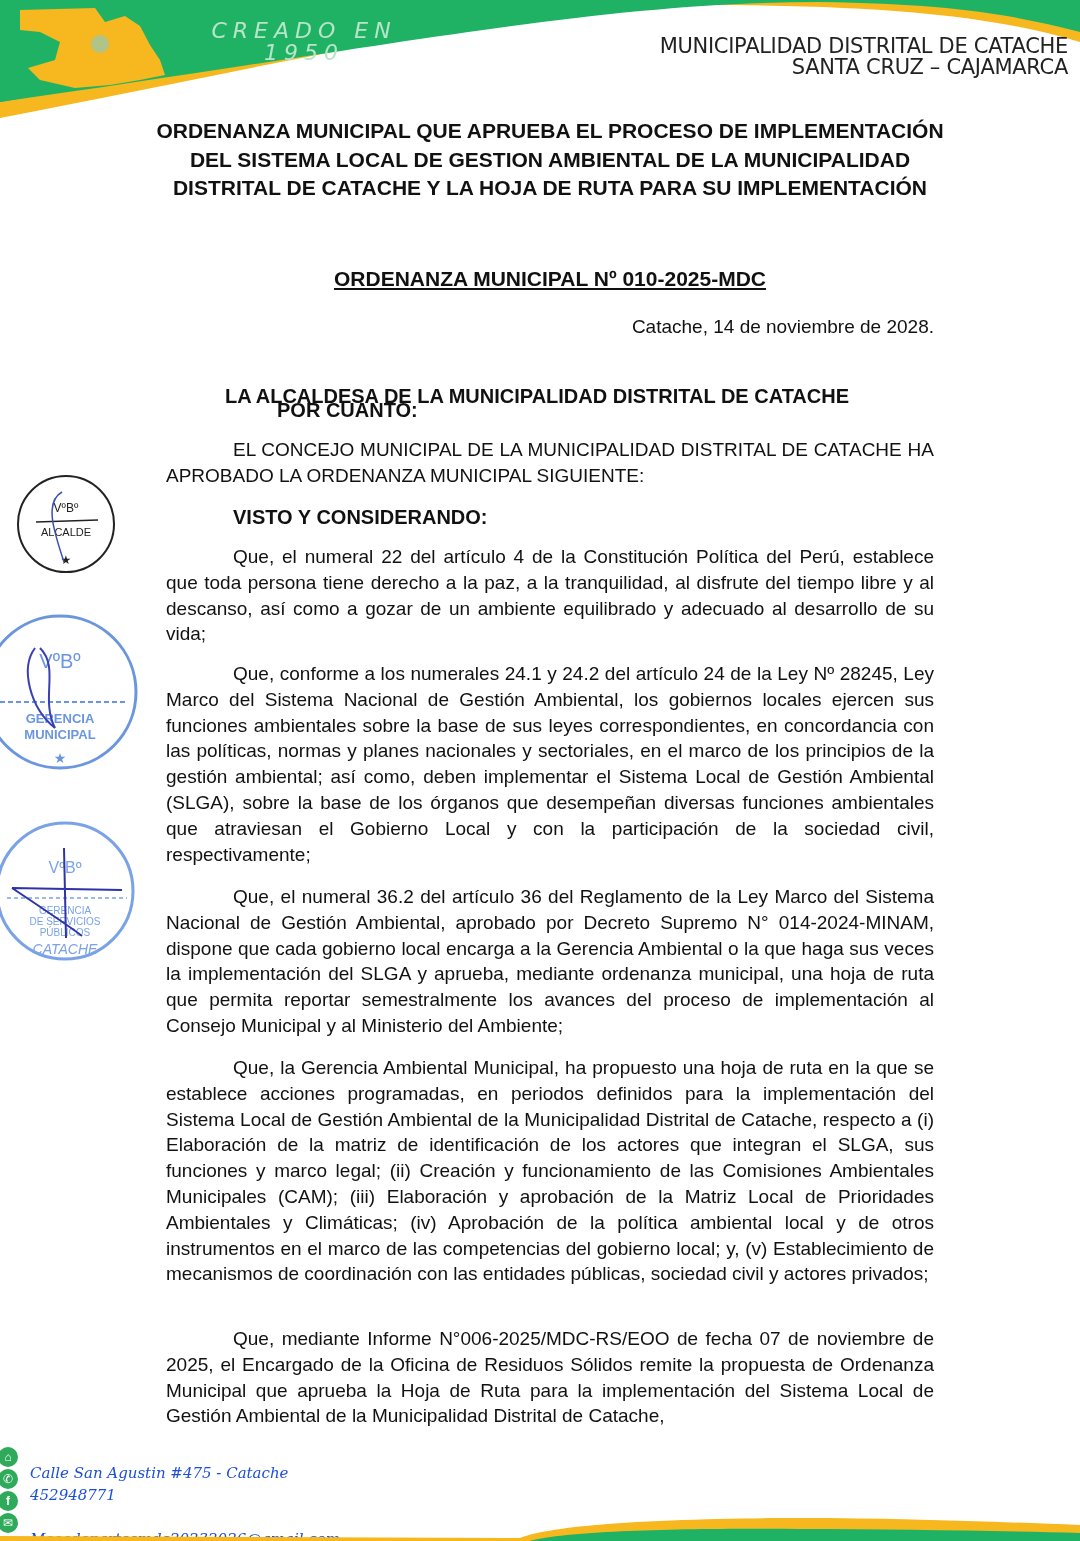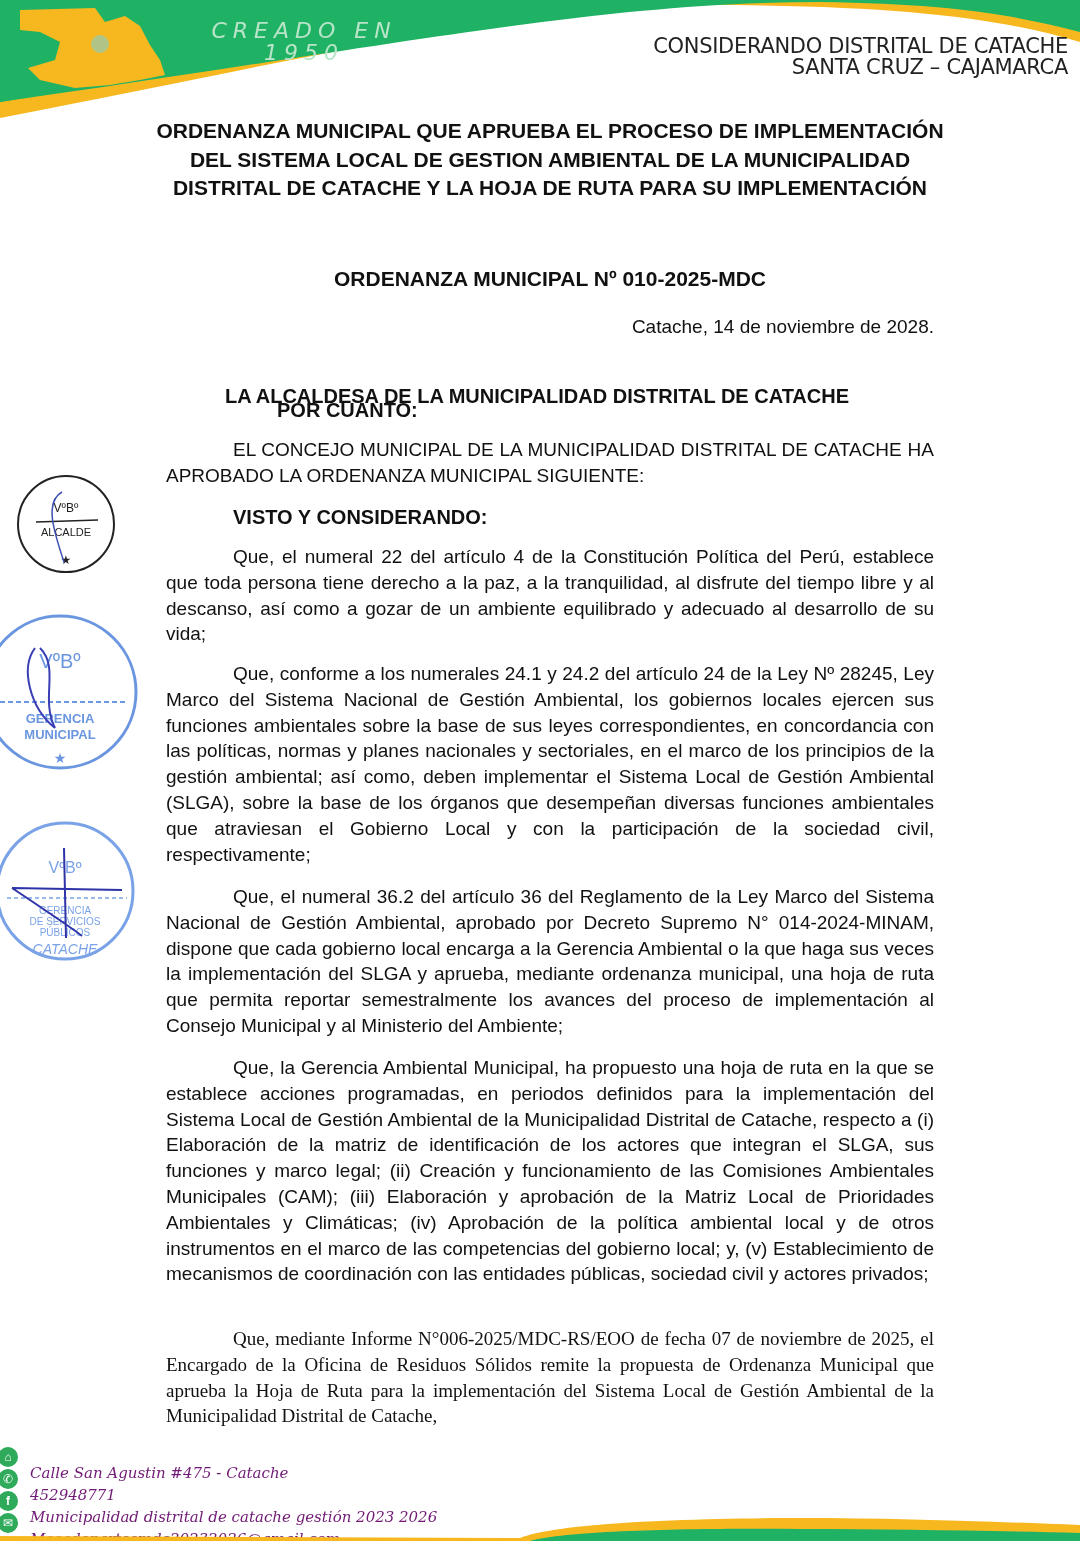--- a/index.html
+++ b/index.html
@@ -3,66 +3,66 @@
 <meta charset="utf-8">
 <style>
   html, body { margin: 0; padding: 0; }
   body { width: 1080px; height: 1541px; position: relative; overflow: hidden; background: #ffffff; font-family: "Liberation Sans", sans-serif; color: #111; }
   .header-band { position: absolute; left: 0; top: 0; width: 1080px; height: 125px; }
   .header-band svg { position: absolute; left: 0; top: 0; }
   .creado { position: absolute; left: 175px; top: 20px; color: #b8e4c8; font-family: "DejaVu Sans", sans-serif; font-style: italic; font-size: 22px; letter-spacing: 6px; line-height: 22px; text-align: center; width: 200px; margin-left: 29px; }
   .inst { position: absolute; right: 12px; top: 36px; text-align: right; font-family: "DejaVu Sans", sans-serif; font-size: 21px; line-height: 21px; color: #222; letter-spacing: -0.3px; }
   .title { position: absolute; left: 150px; top: 117px; width: 800px; text-align: center; font-weight: bold; font-size: 21px; line-height: 28.5px; }
   .ord-num { position: absolute; left: 150px; top: 267px; width: 800px; text-align: center; font-weight: bold; font-size: 21px; }
-  .ord-num span { }
+  .ord-num span { text-decoration: underline; }
   .date { position: absolute; right: 146px; top: 316px; font-size: 19px; }
   .h { position: absolute; font-weight: bold; font-size: 20px; }
   .para { position: absolute; left: 166px; width: 768px; font-size: 19px; line-height: 25.8px; text-align: justify; text-indent: 67px; }
   .stamp { position: absolute; }
   .footer-lines { position: absolute; left: 0; top: 1446px; }
   .fl { display: flex; align-items: center; height: 22px; }
   .fl .ic { width: 20px; height: 20px; border-radius: 50%; background: #2eaa5a; color: #fff; display: flex; align-items: center; justify-content: center; font-size: 12px; margin-left: -2px; margin-right: 12px; }
-  .fl .tx { font-family: "DejaVu Serif", serif; font-style: italic; font-size: 15px; color: #701a75; margin-top: 32px; }
+  .fl .tx { font-family: "DejaVu Serif", serif; font-style: italic; font-size: 15px; color: #1d4ed8; margin-top: 32px; }
   .footer-band { position: absolute; left: 0; top: 1500px; }
 </style>
 </head>
 <body>
 
 <div class="header-band">
   <svg width="1080" height="125" viewBox="0 0 1080 125">
     <path d="M0 0 H1080 V42 C1000 18 900 5 700 5 C500 10 300 60 0 118 Z" fill="#f7b81f"></path>
     <path d="M0 0 H1080 V32 C1010 14 950 4 820 2 C600 2 400 45 0 102 Z" fill="#1fb265"></path>
     <path d="M0 0 H400 C340 25 250 60 0 102 Z" fill="#1fb265"></path>
     <path d="M20 10 L95 8 L105 22 L125 16 L140 26 L150 45 L160 60 L165 75 L140 80 L110 85 L75 88 L40 80 L28 68 L55 60 L60 42 L40 32 L20 30 Z" fill="#f7b81f"></path>
     <circle cx="100" cy="44" r="9" fill="#9fc7a3" opacity="0.8"></circle>
   </svg>
   <div class="creado">
     <div>CREADO EN</div>
     <div>1950</div>
   </div>
   <div class="inst">
-    <div>CONSIDERANDO DISTRITAL DE CATACHE</div>
+    <div>MUNICIPALIDAD DISTRITAL DE CATACHE</div>
     <div>SANTA CRUZ – CAJAMARCA</div>
   </div>
 </div>
 
 <div class="title">ORDENANZA MUNICIPAL QUE APRUEBA EL PROCESO DE IMPLEMENTACIÓN DEL SISTEMA LOCAL DE GESTION AMBIENTAL DE LA MUNICIPALIDAD DISTRITAL DE CATACHE Y LA HOJA DE RUTA PARA SU IMPLEMENTACIÓN</div>
 <div class="ord-num"><span>ORDENANZA MUNICIPAL Nº 010-2025-MDC</span></div>
 <div class="date">Catache, 14 de noviembre de 2028.</div>
 
 <div class="h" style="left:225px; top:356px;margin-top:29px;">LA ALCALDESA DE LA MUNICIPALIDAD DISTRITAL DE CATACHE</div>
 <div class="h" style="left:233px; top:399px;margin-left:44px;">POR CUANTO:</div>
 <div class="para" style="top:437px;">EL CONCEJO MUNICIPAL DE LA MUNICIPALIDAD DISTRITAL DE CATACHE HA APROBADO LA ORDENANZA MUNICIPAL SIGUIENTE:</div>
 <div class="h" style="left:233px; top:506px;">VISTO Y CONSIDERANDO:</div>
 
 <div class="para" style="top:544px;">Que, el numeral 22 del artículo 4 de la Constitución Política del Perú, establece que toda persona tiene derecho a la paz, a la tranquilidad, al disfrute del tiempo libre y al descanso, así como a gozar de un ambiente equilibrado y adecuado al desarrollo de su vida;</div>
 <div class="para" style="top:661px;">Que, conforme a los numerales 24.1 y 24.2 del artículo 24 de la Ley Nº 28245, Ley Marco del Sistema Nacional de Gestión Ambiental, los gobiernos locales ejercen sus funciones ambientales sobre la base de sus leyes correspondientes, en concordancia con las políticas, normas y planes nacionales y sectoriales, en el marco de los principios de la gestión ambiental; así como, deben implementar el Sistema Local de Gestión Ambiental (SLGA), sobre la base de los órganos que desempeñan diversas funciones ambientales que atraviesan el Gobierno Local y con la participación de la sociedad civil, respectivamente;</div>
 <div class="para" style="top:884px;">Que, el numeral 36.2 del artículo 36 del Reglamento de la Ley Marco del Sistema Nacional de Gestión Ambiental, aprobado por Decreto Supremo N° 014-2024-MINAM, dispone que cada gobierno local encarga a la Gerencia Ambiental o la que haga sus veces la implementación del SLGA y aprueba, mediante ordenanza municipal, una hoja de ruta que permita reportar semestralmente los avances del proceso de implementación al Consejo Municipal y al Ministerio del Ambiente;</div>
 <div class="para" style="top:1055px;">Que, la Gerencia Ambiental Municipal, ha propuesto una hoja de ruta en la que se establece acciones programadas, en periodos definidos para la implementación del Sistema Local de Gestión Ambiental de la Municipalidad Distrital de Catache, respecto a (i) Elaboración de la matriz de identificación de los actores que integran el SLGA, sus funciones y marco legal; (ii) Creación y funcionamiento de las Comisiones Ambientales Municipales (CAM); (iii) Elaboración y aprobación de la Matriz Local de Prioridades Ambientales y Climáticas; (iv) Aprobación de la política ambiental local y de otros instrumentos en el marco de las competencias del gobierno local; y, (v) Establecimiento de mecanismos de coordinación con las entidades públicas, sociedad civil y actores privados;</div>
-<div class="para" style="top:1326px;font-family:Liberation Serif, serif;">Que, mediante Informe N°006-2025/MDC-RS/EOO de fecha 07 de noviembre de 2025, el Encargado de la Oficina de Residuos Sólidos remite la propuesta de Ordenanza Municipal que aprueba la Hoja de Ruta para la implementación del Sistema Local de Gestión Ambiental de la Municipalidad Distrital de Catache,</div>
+<div class="para" style="top:1326px;">Que, mediante Informe N°006-2025/MDC-RS/EOO de fecha 07 de noviembre de 2025, el Encargado de la Oficina de Residuos Sólidos remite la propuesta de Ordenanza Municipal que aprueba la Hoja de Ruta para la implementación del Sistema Local de Gestión Ambiental de la Municipalidad Distrital de Catache,</div>
 
 <svg class="stamp" style="left:14px; top:472px;" width="104" height="104" viewBox="0 0 104 104">
   <circle cx="52" cy="52" r="48" fill="none" stroke="#222" stroke-width="2"></circle>
   <line x1="22" y1="50" x2="84" y2="48" stroke="#222" stroke-width="1.5"></line>
   <text x="52" y="40" font-size="12" text-anchor="middle" fill="#222" font-family="Liberation Sans, sans-serif">VºBº</text>
   <text x="52" y="64" font-size="11" text-anchor="middle" fill="#222" font-family="Liberation Sans, sans-serif">ALCALDE</text>
   <text x="52" y="92" font-size="12" text-anchor="middle" fill="#222">★</text>
   <path d="M48 20 C30 30 40 60 50 90" fill="none" stroke="#3b4fb0" stroke-width="1.5"></path>
 </svg>
 
@@ -91,21 +91,20 @@
   <div class="fl">
     <span class="ic">⌂</span>
     <span class="tx">Calle San Agustin  #475 - Catache</span>
   </div>
   <div class="fl">
     <span class="ic">✆</span>
     <span class="tx">452948771</span>
   </div>
   <div class="fl">
     <span class="ic" style="font-weight:bold;font-family:'Liberation Sans',sans-serif;">f</span>
-    <span class="tx">Municipalidad distrital de catache gestión 2023 2026</span>
   </div>
   <div class="fl">
     <span class="ic">✉</span>
     <span class="tx">Mesadepartesmdc20232026@gmail.com</span>
   </div>
 </div>
 
 <svg class="footer-band" width="1080" height="41" viewBox="0 0 1080 41">
   <path d="M0 36 L520 38 C560 22 700 18 800 18 C900 18 1000 22 1080 25 V41 H0 Z" fill="#f7b81f"></path>
   <path d="M530 41 C570 30 700 28 800 29 C900 29 1000 31 1080 33 V41 Z" fill="#1fb265"></path>

